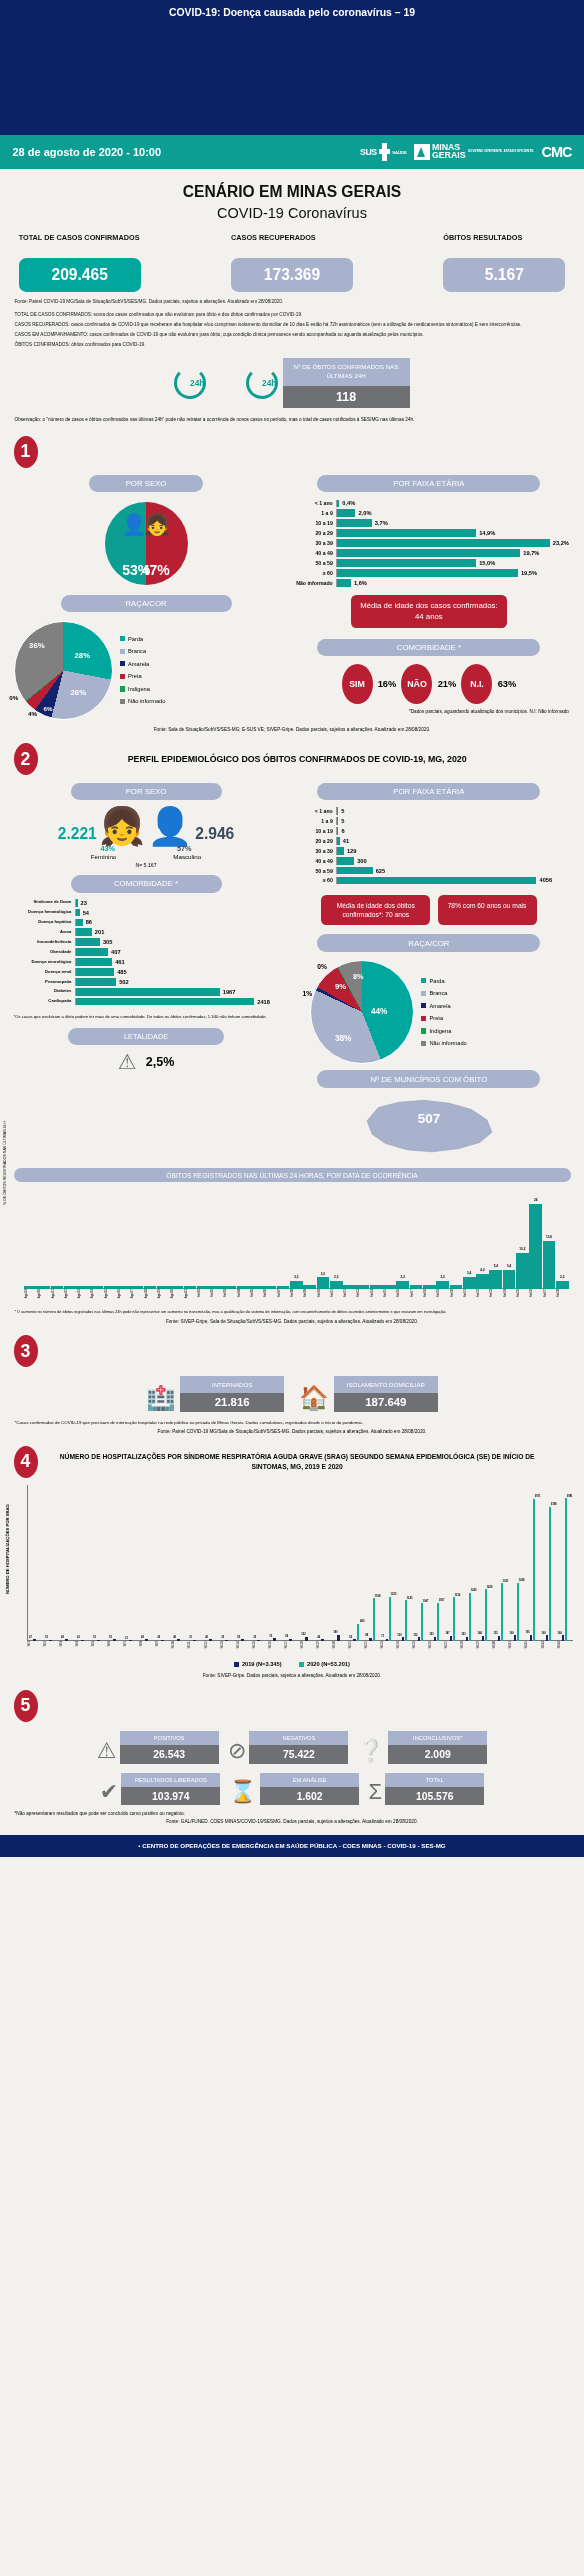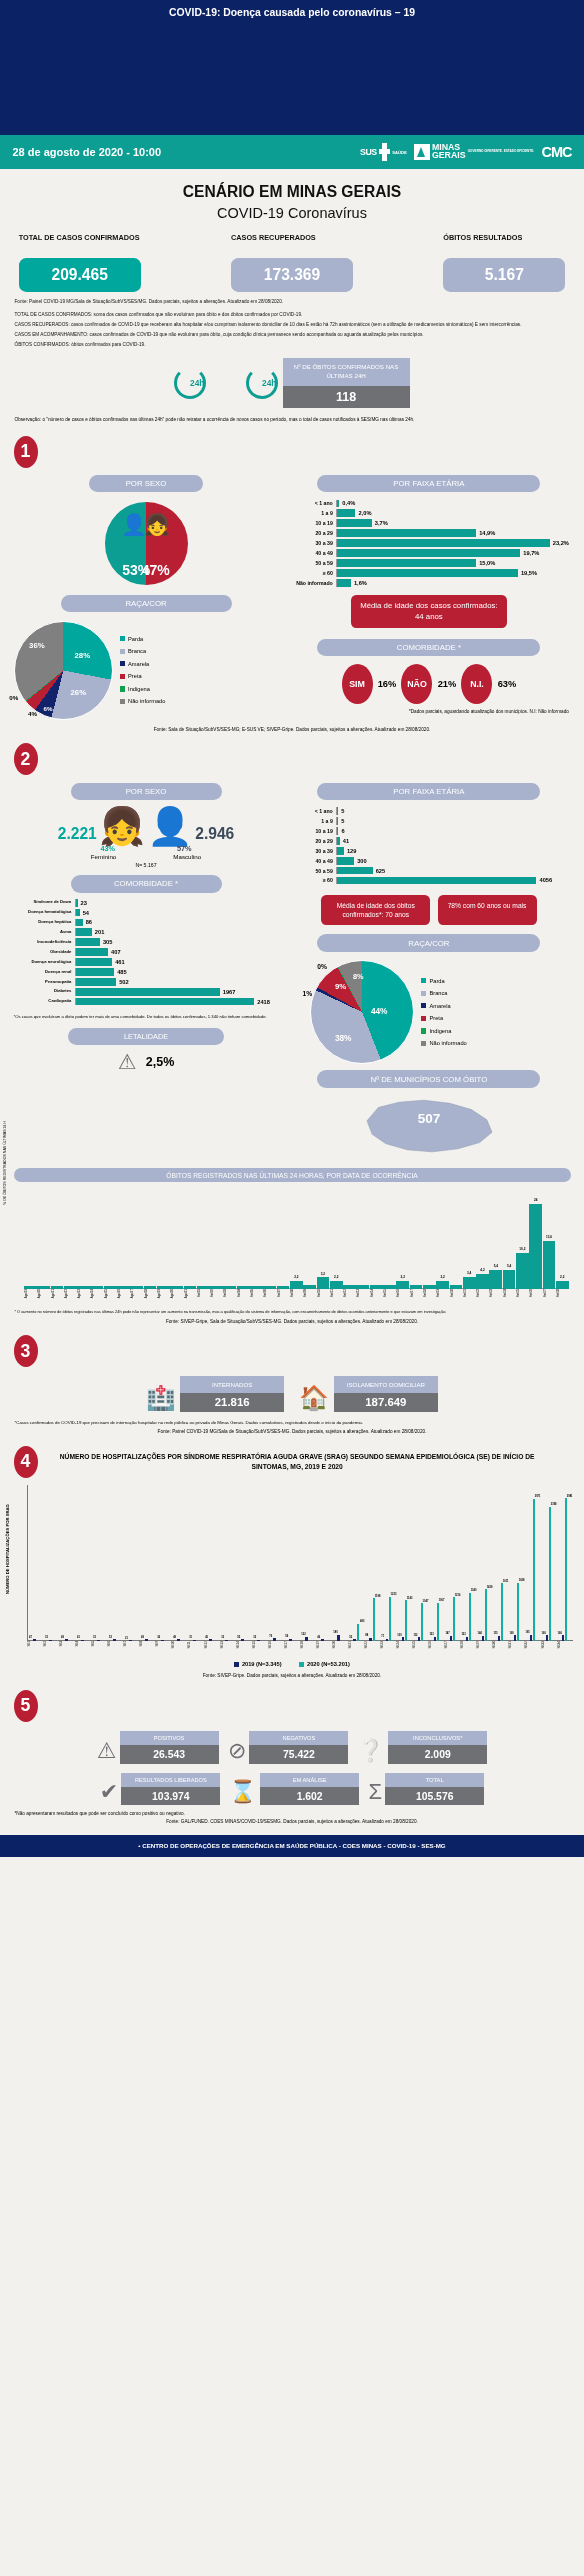--- a/index.html
+++ b/index.html
@@ -370,20 +370,21 @@
       <div class="compct">63%</div>
     </div>
     <div style="font-size:4.7px;text-align:right;padding-top:5.2px">*Dados parciais, aguardando atualização dos municípios. N.I: Não informado</div>
   </div>
 </div>
 
 <div style="font-size:4.7px;text-align:center;padding-top:7.3px">Fonte: Sala de Situação/SubVS/SES-MG; E-SUS VE; SIVEP-Gripe. Dados parciais, sujeitos a alterações. Atualizado em 28/08/2020.</div>
 
 <div class="sect">
   <div class="numcirc">2</div>
+  <div class="sect-t">PERFIL EPIDEMIOLÓGICO DOS ÓBITOS CONFIRMADOS DE COVID-19, MG, 2020</div>
 </div>
 
 <div class="cols">
   <div class="colL">
     <div class="bluebar" style="width:151px">POR SEXO</div>
     <div class="sexfig">
       <span class="bignum" style="color:#00a79d">2.221</span>
       <span class="person" style="color:#00a79d">👧</span>
       <span class="person" style="color:#3c4a59">👤</span>
       <span class="bignum" style="color:#3c4a59">2.946</span>

